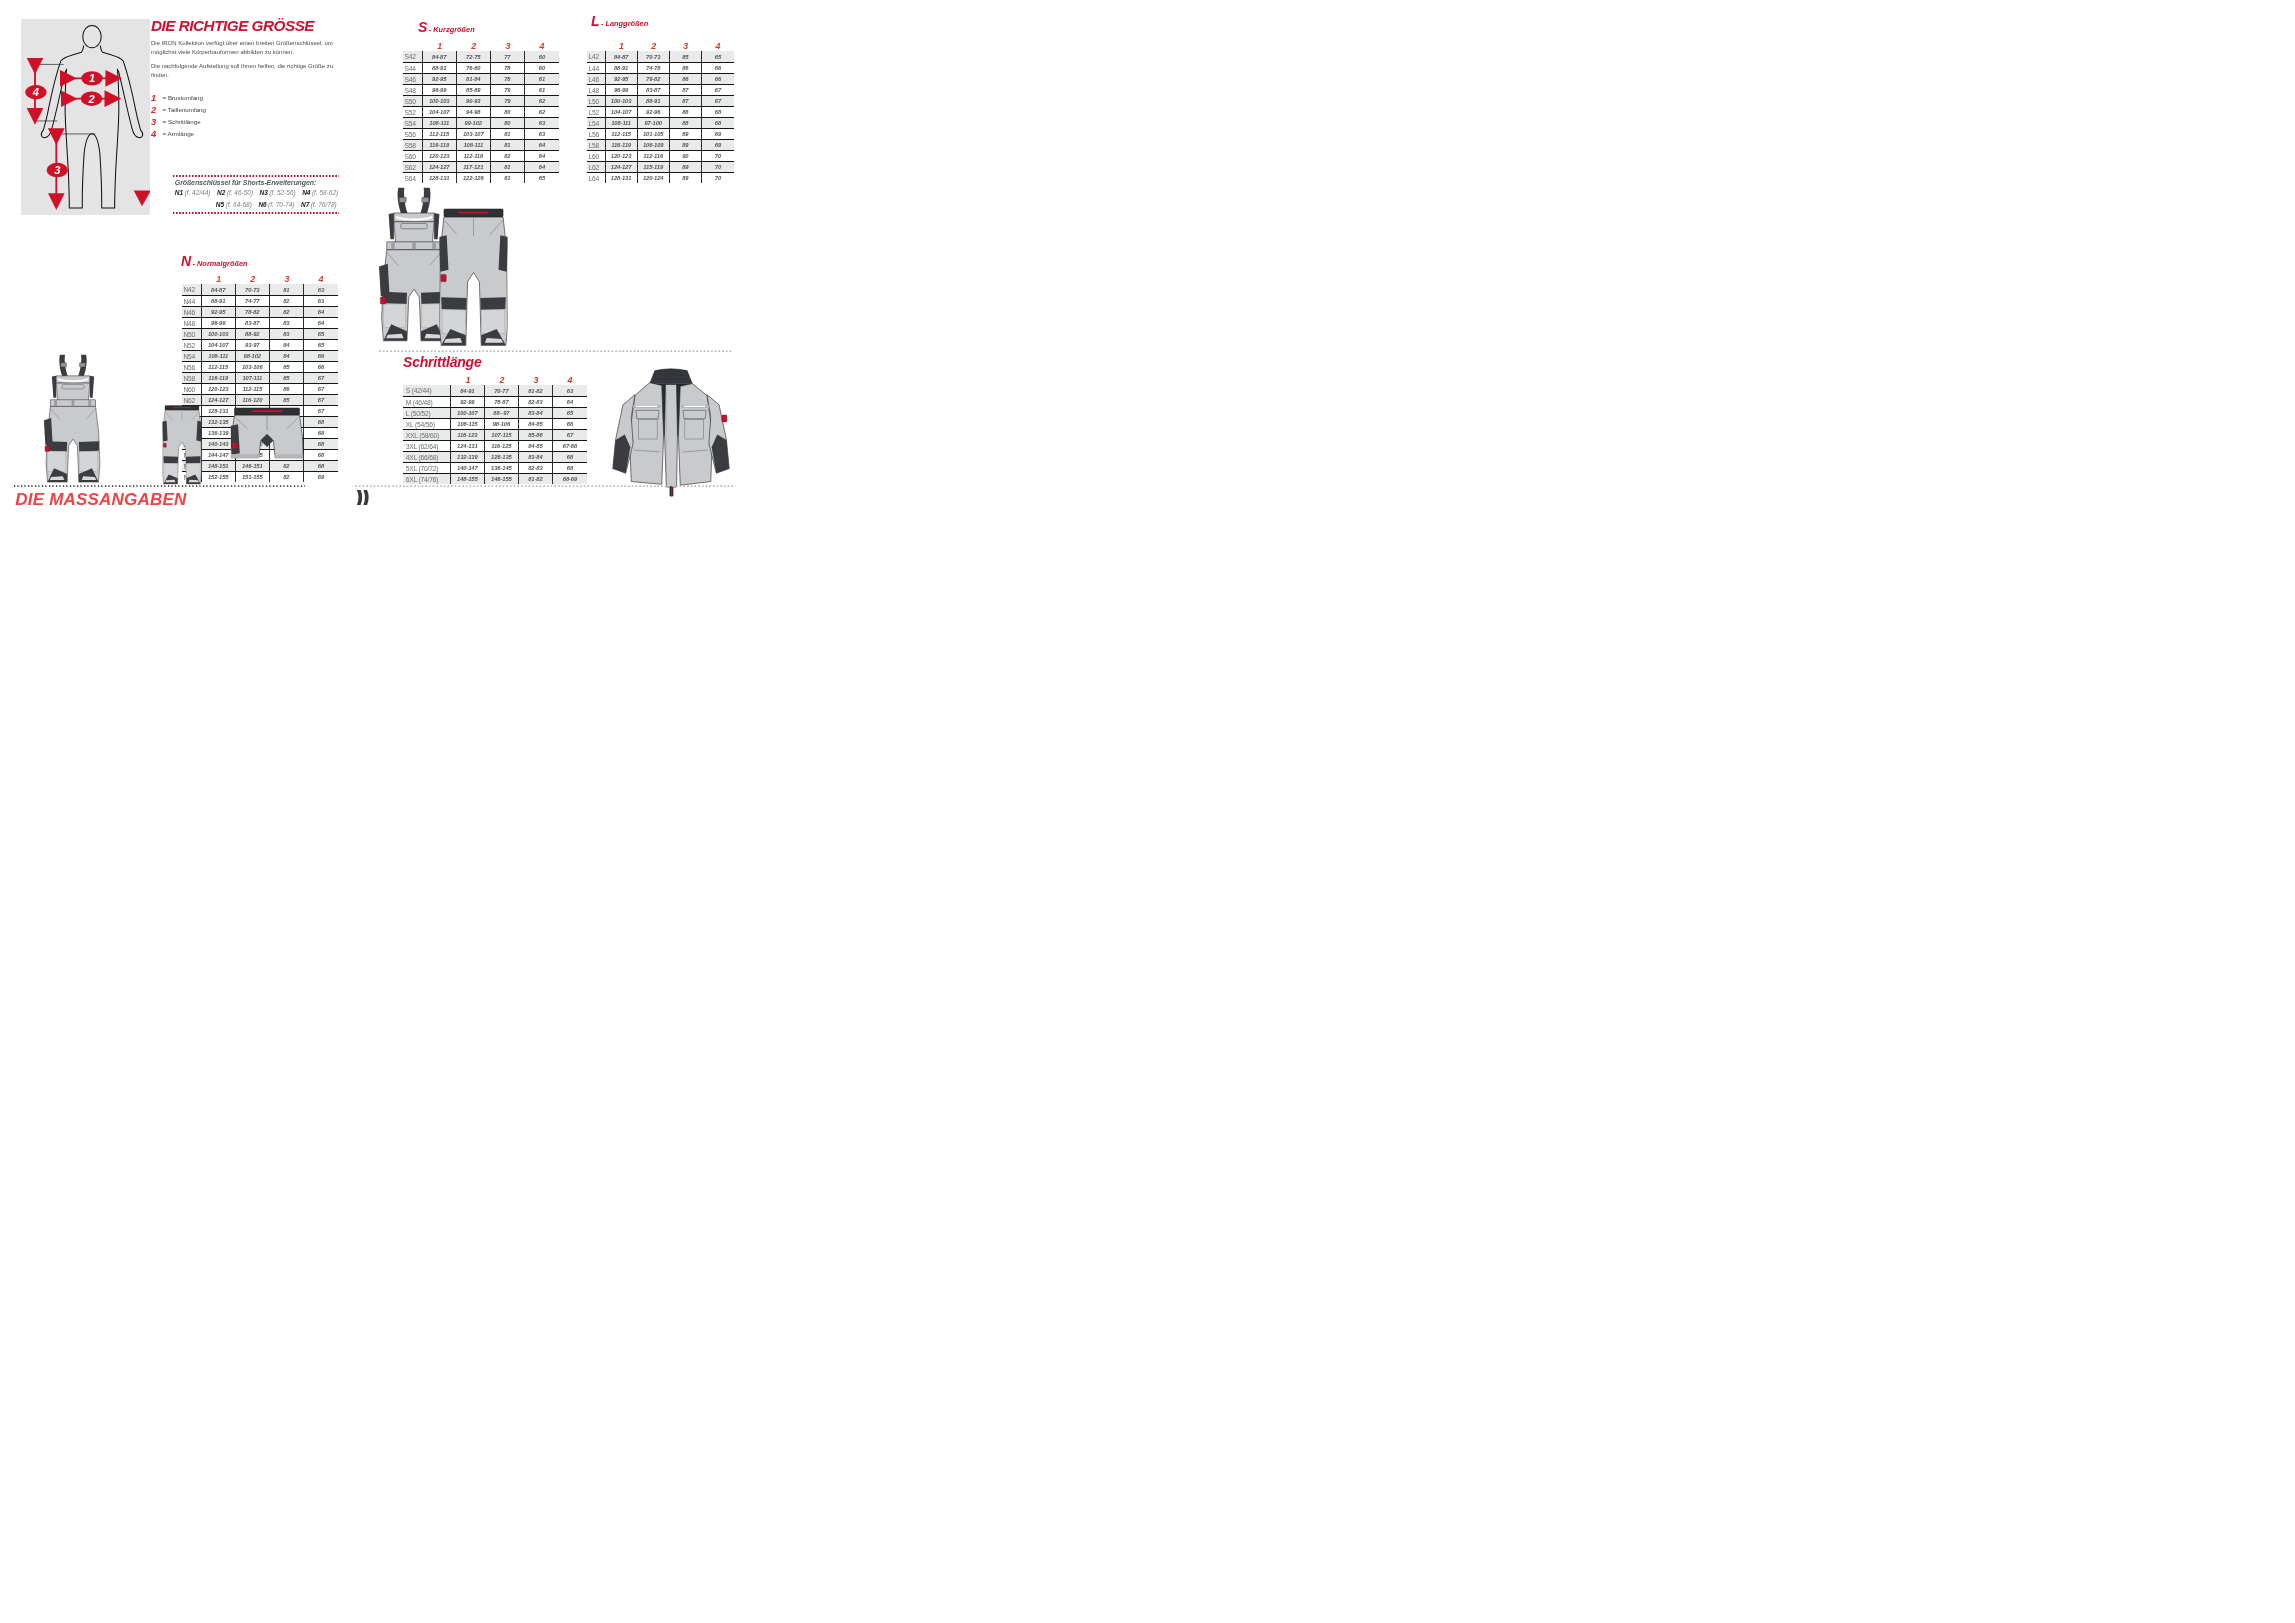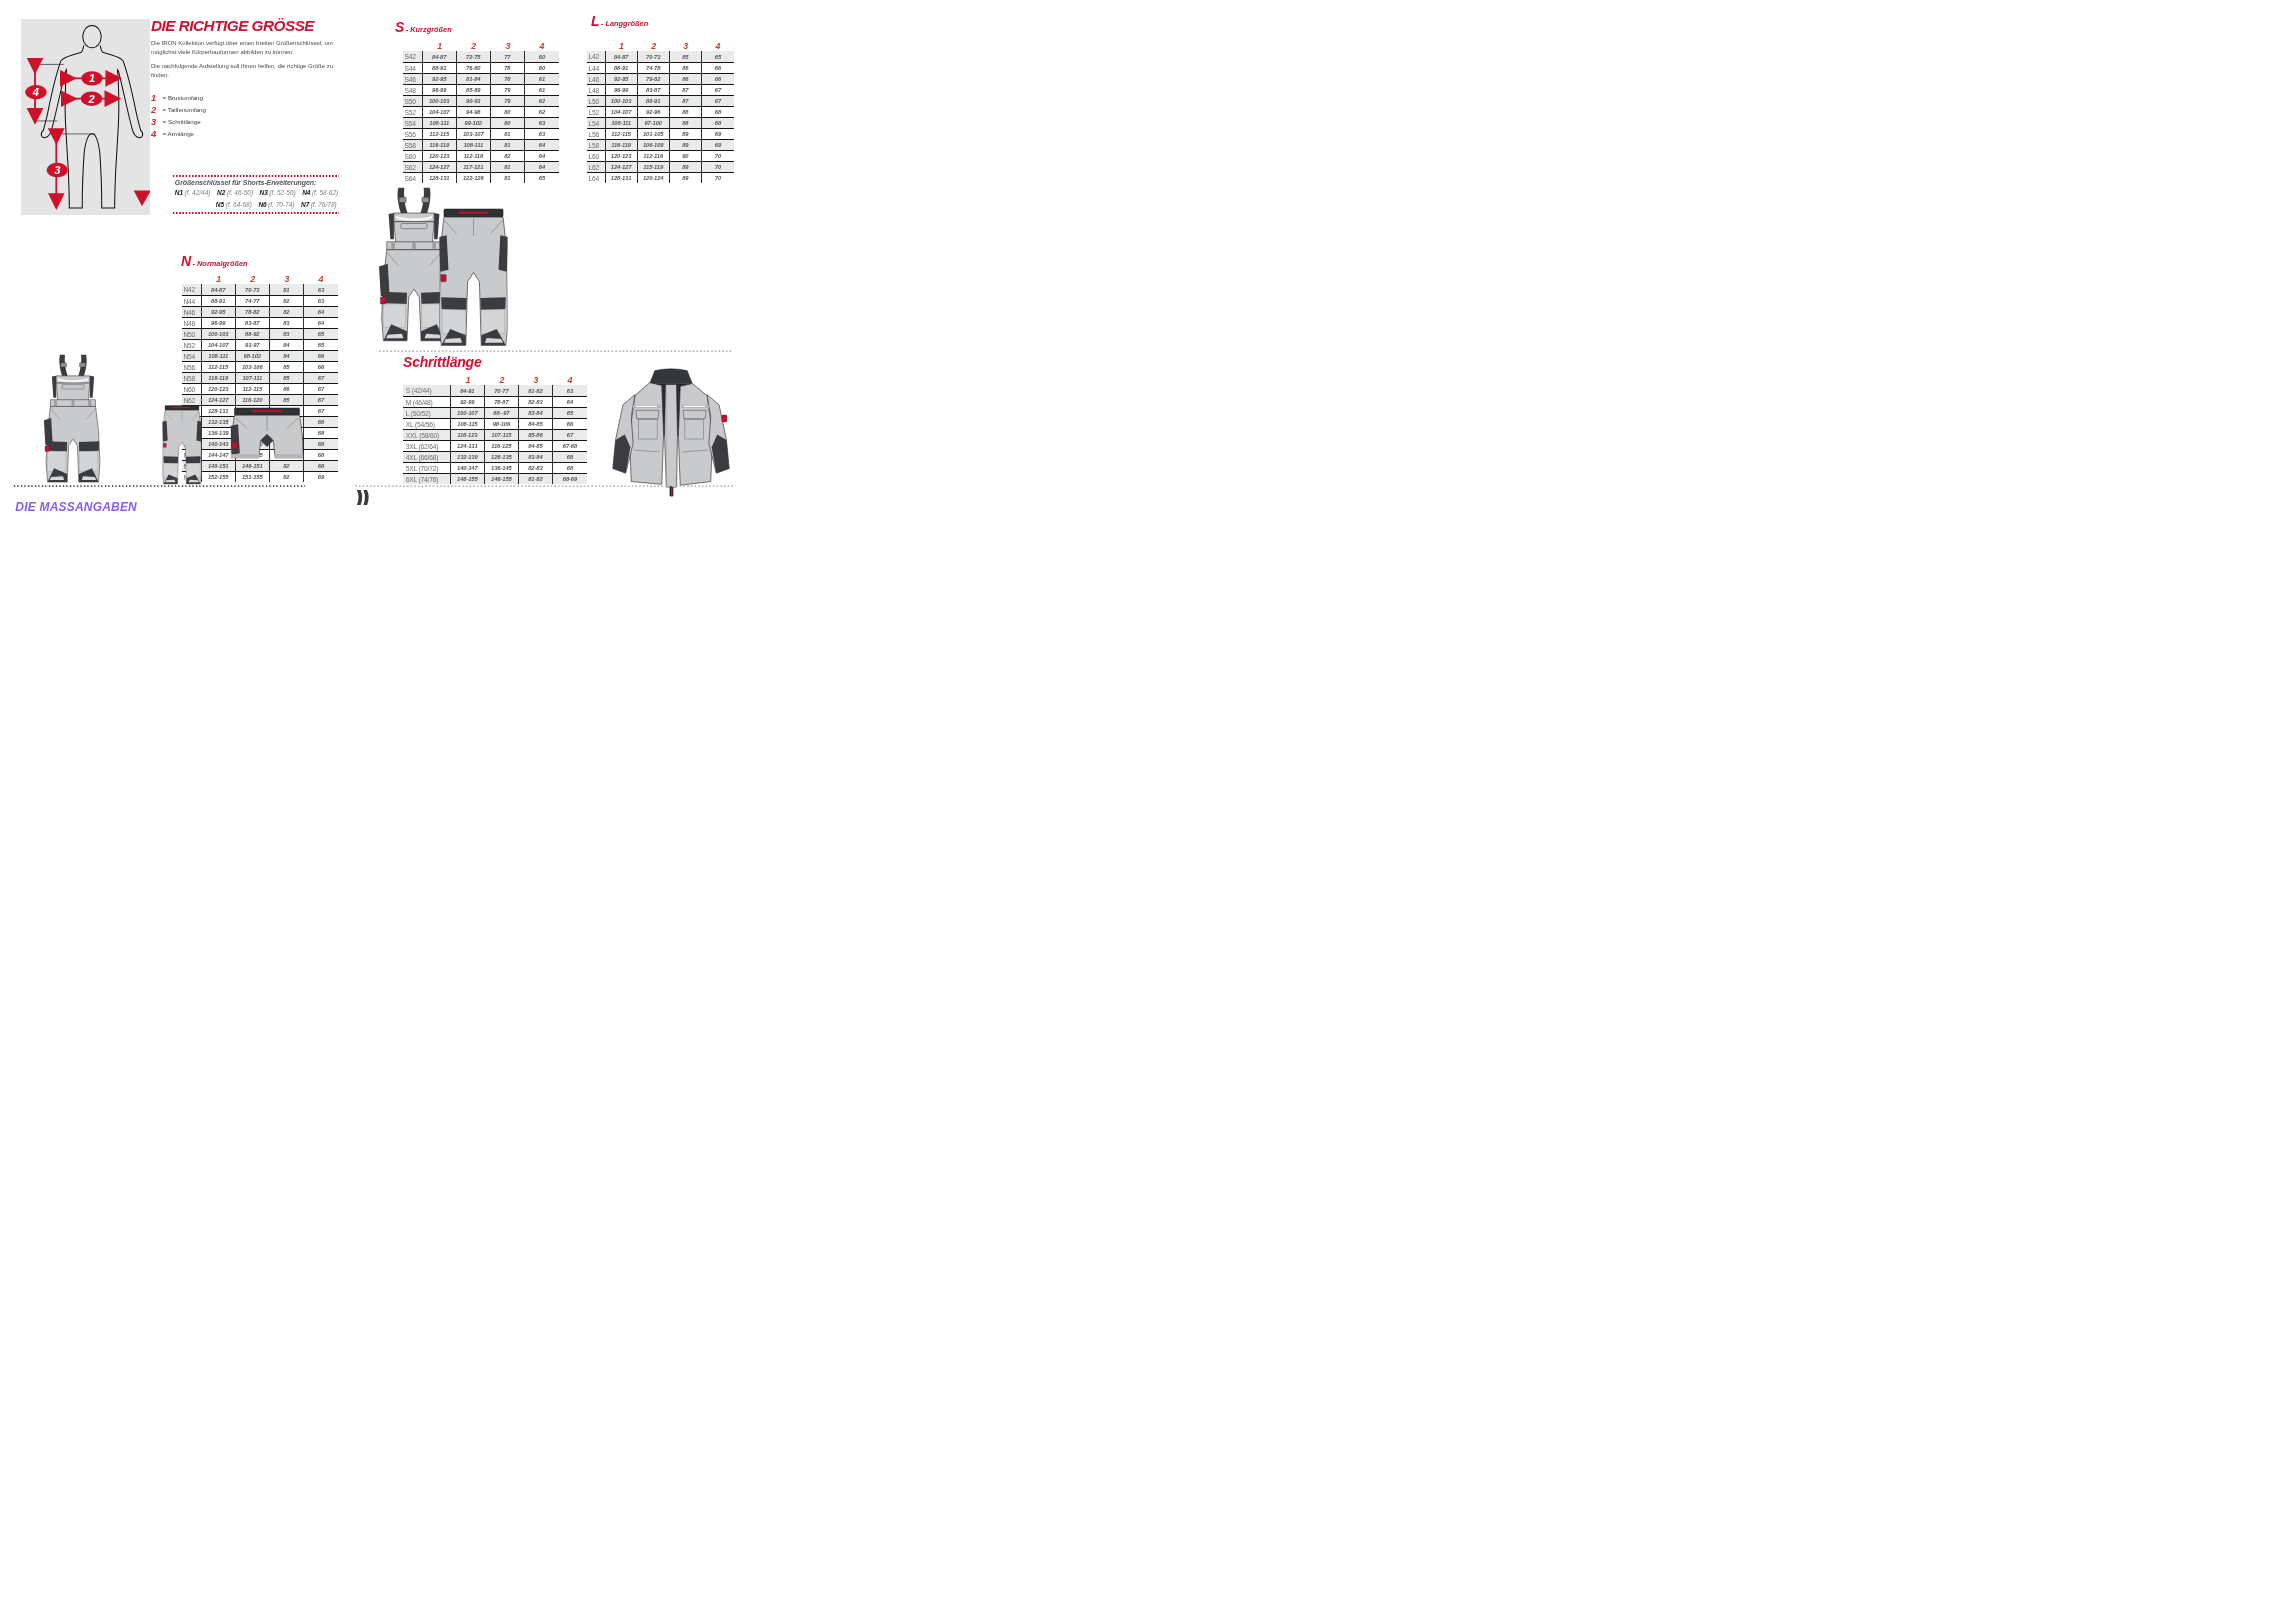--- a/index.html
+++ b/index.html
@@ -67,22 +67,22 @@
   .wide .c-label { width: 26%; padding-left: 2.8px; } .wide .c-val { width: 18.5%; }
 
   
   .dots-dark { height: 2.3px;
     background-image: radial-gradient(ellipse 0.7px 1.1px at 1.4px 1.2px, #3c3c3e 0.8px, transparent 0.9px);
     background-size: 3.5px 2.3px; background-repeat: repeat-x; }
   .dots-gray { height: 2.3px;
     background-image: radial-gradient(circle at 1.2px 1.2px, #bcbcbe 0.9px, transparent 1px);
     background-size: 3.7px 2.3px; background-repeat: repeat-x; }
 
-  .footer-title { left: 15.3px; top: 490px; font-size: 12px; font-weight: bold; font-style: italic;
-    color: #8b5cf6; letter-spacing: 0.2px; margin-top: 10px; }
+  .footer-title { left: 15.3px; top: 490px; font-size: 17px; font-weight: bold; font-style: italic;
+    color: #ef4444; letter-spacing: 0.2px; }
 
   svg text { font-family: "Liberation Sans", sans-serif; }
 </style>
 </head>
 <body>
 
 <div id="page">
 
   <svg width="0" height="0" style="position:absolute" aria-hidden="true">
     <defs>
@@ -244,21 +244,21 @@
       </div>
       <div class="shorts-row shorts-row2">
         <span><b class="sk-code">N5</b><span class="sk-range">(f. 64-68)</span></span>
         <span><b class="sk-code">N6</b><span class="sk-range">(f. 70-74)</span></span>
         <span><b class="sk-code">N7</b><span class="sk-range">(f. 76/78)</span></span>
       </div>
     </div>
     <div class="dots-red"></div>
   </div>
 
-  <div class="abs tbl-title" style="left:395px; top:19.4px">
+  <div class="abs tbl-title" style="left:418px; top:19.4px">
     <span class="tbl-prefix">S</span><span class="tbl-suffix">- Kurzgrößen</span>
   </div>
   <div class="abs size-table std" style="left:403px; top:39px; width:156px">
       <div class="t-head">
         <span class="hspacer"></span>
         <span class="hnum">1</span>
         <span class="hnum">2</span>
         <span class="hnum">3</span>
         <span class="hnum">4</span>
       </div>

